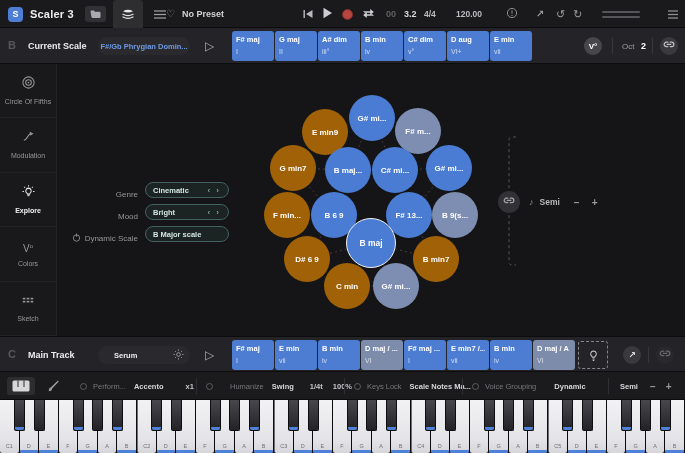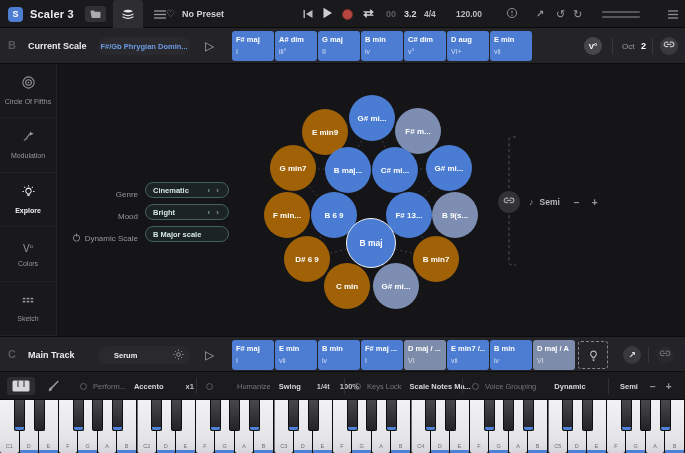--- a/index.html
+++ b/index.html
@@ -196,26 +196,26 @@
     <div class="row-pill scale">
         <span>F#/Gb Phrygian Domin...</span>
       </div>
     <span class="row-play">▷</span>
     <div class="chips" id="b-chips">
         <div class="chip blue">
           <div class="chip-name">F# maj</div>
           <div class="chip-degree">I</div>
         </div>
         <div class="chip blue">
+          <div class="chip-name">G maj</div>
+          <div class="chip-degree">II</div>
+        </div>
+        <div class="chip blue">
           <div class="chip-name">A# dim</div>
           <div class="chip-degree">iii°</div>
-        </div>
-        <div class="chip blue">
-          <div class="chip-name">G maj</div>
-          <div class="chip-degree">II</div>
         </div>
         <div class="chip blue">
           <div class="chip-name">B min</div>
           <div class="chip-degree">iv</div>
         </div>
         <div class="chip blue">
           <div class="chip-name">C# dim</div>
           <div class="chip-degree">v°</div>
         </div>
         <div class="chip blue">
@@ -440,27 +440,27 @@
           <div class="chip-degree">I</div>
         </div>
         <div class="chip blue">
           <div class="chip-name">E min</div>
           <div class="chip-degree">vii</div>
         </div>
         <div class="chip blue">
           <div class="chip-name">B min</div>
           <div class="chip-degree">iv</div>
         </div>
-        <div class="chip blue">
-          <div class="chip-name">F# maj ...</div>
-          <div class="chip-degree">I</div>
-        </div>
         <div class="chip slate">
           <div class="chip-name">D maj / ...</div>
           <div class="chip-degree">VI</div>
+        </div>
+        <div class="chip blue">
+          <div class="chip-name">F# maj ...</div>
+          <div class="chip-degree">I</div>
         </div>
         <div class="chip blue">
           <div class="chip-name">E min7 /...</div>
           <div class="chip-degree">vii</div>
         </div>
         <div class="chip blue">
           <div class="chip-name">B min</div>
           <div class="chip-degree">iv</div>
         </div>
         <div class="chip slate">
@@ -511,21 +511,21 @@
     <div class="sb-cluster" style="left:80px">
       <span class="radio"></span>
       <span class="set-dim" style="margin-left:6px">Perform...</span>
       <span class="set-val" style="margin-left:8px">Accento</span>
       <span class="set-num" style="margin-left:22px">x1</span>
     </div>
     <div class="sdiv" style="left:196px"></div>
 
     <div class="sb-cluster" style="left:206px">
       <span class="radio"></span>
-      <span class="set-dim" style="margin-left:24px">Humanize</span>
+      <span class="set-dim" style="margin-left:17px">Humanize</span>
       <span class="set-val" style="margin-left:8px">Swing</span>
       <span class="set-num" style="margin-left:16px">1/4t</span>
       <span class="set-num" style="margin-left:10px">100%</span>
     </div>
     <div class="sdiv" style="left:344px"></div>
 
     <div class="sb-cluster" style="left:354px">
       <span class="radio"></span>
       <span class="set-dim" style="margin-left:6px">Keys Lock</span>
       <span class="set-val" style="margin-left:8px">Scale Notes Ma...</span>

